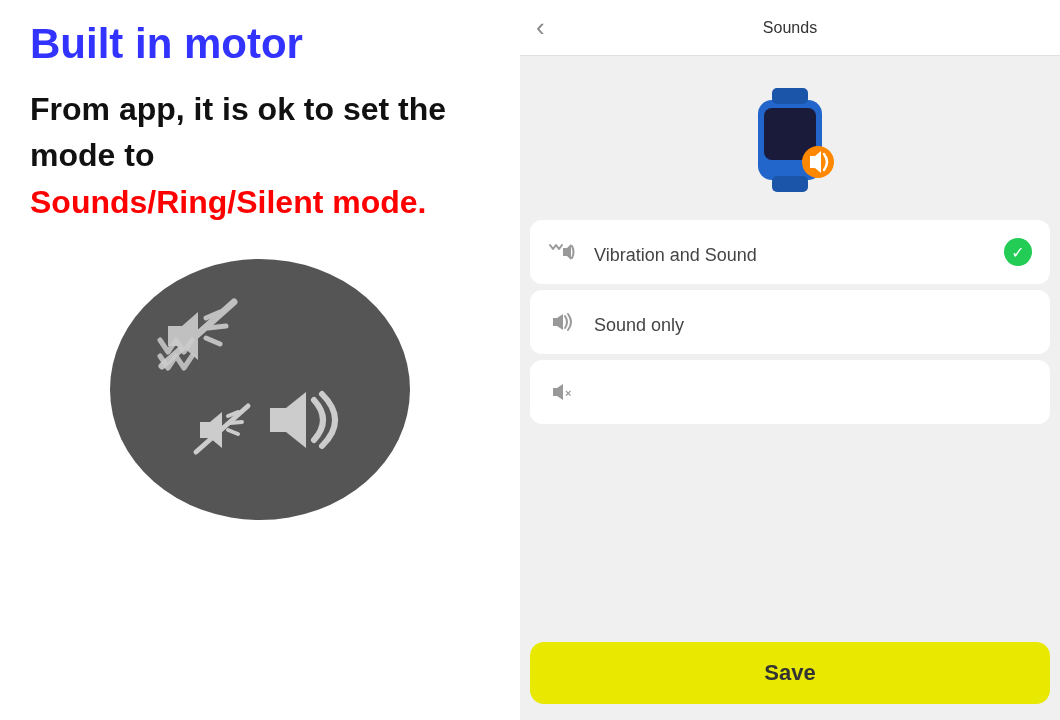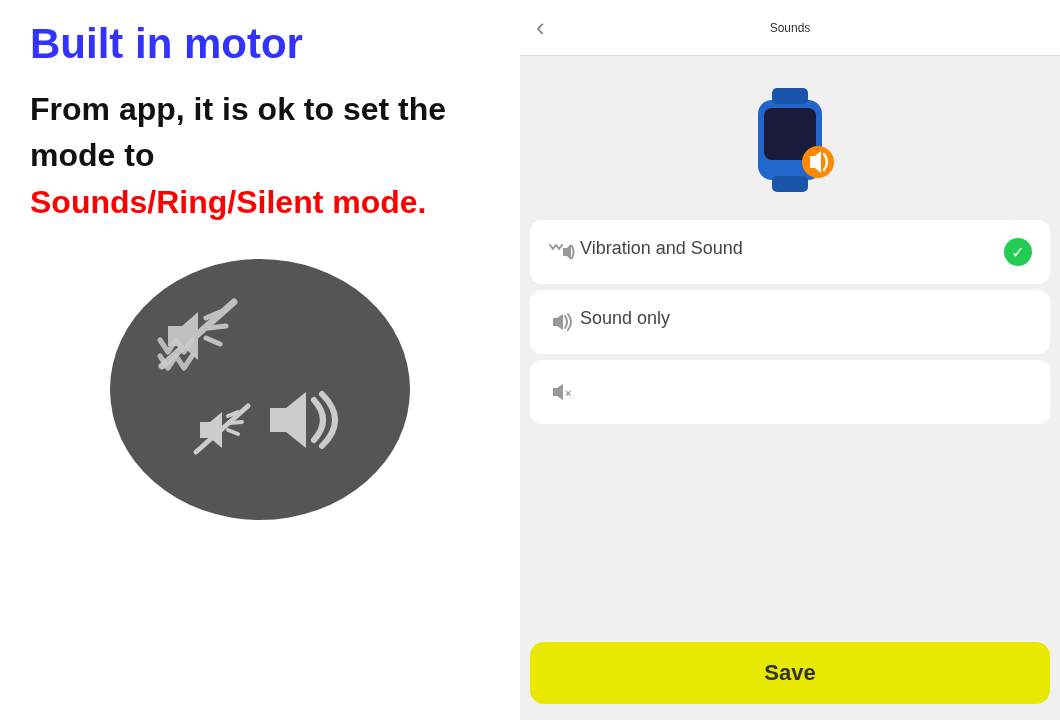--- a/index.html
+++ b/index.html
@@ -77,21 +77,21 @@
       position: absolute;
       left: 16px;
       font-size: 26px;
       color: #888;
       cursor: pointer;
       background: none;
       border: none;
     }
 
     .header-title {
-      font-size: 12px;
+      font-size: 16px;
       color: #333;
       font-weight: 500;
     }
 
     
     .watch-area {
       background: #f0f0f0;
       display: flex;
       align-items: center;
       justify-content: center;
@@ -106,22 +106,22 @@
       display: flex;
       flex-direction: column;
       gap: 6px;
     }
 
     .option-item {
       background: #fff;
       border-radius: 12px;
       padding: 18px 18px;
       display: flex;
-      align-items: flex-start;
-      gap: 4px;
+      align-items: flex-end;
+      gap: 18px;
       cursor: pointer;
     }
 
     .option-icon {
       width: 28px;
       height: 28px;
       display: flex;
       align-items: center;
       justify-content: center;
       color: #999;

